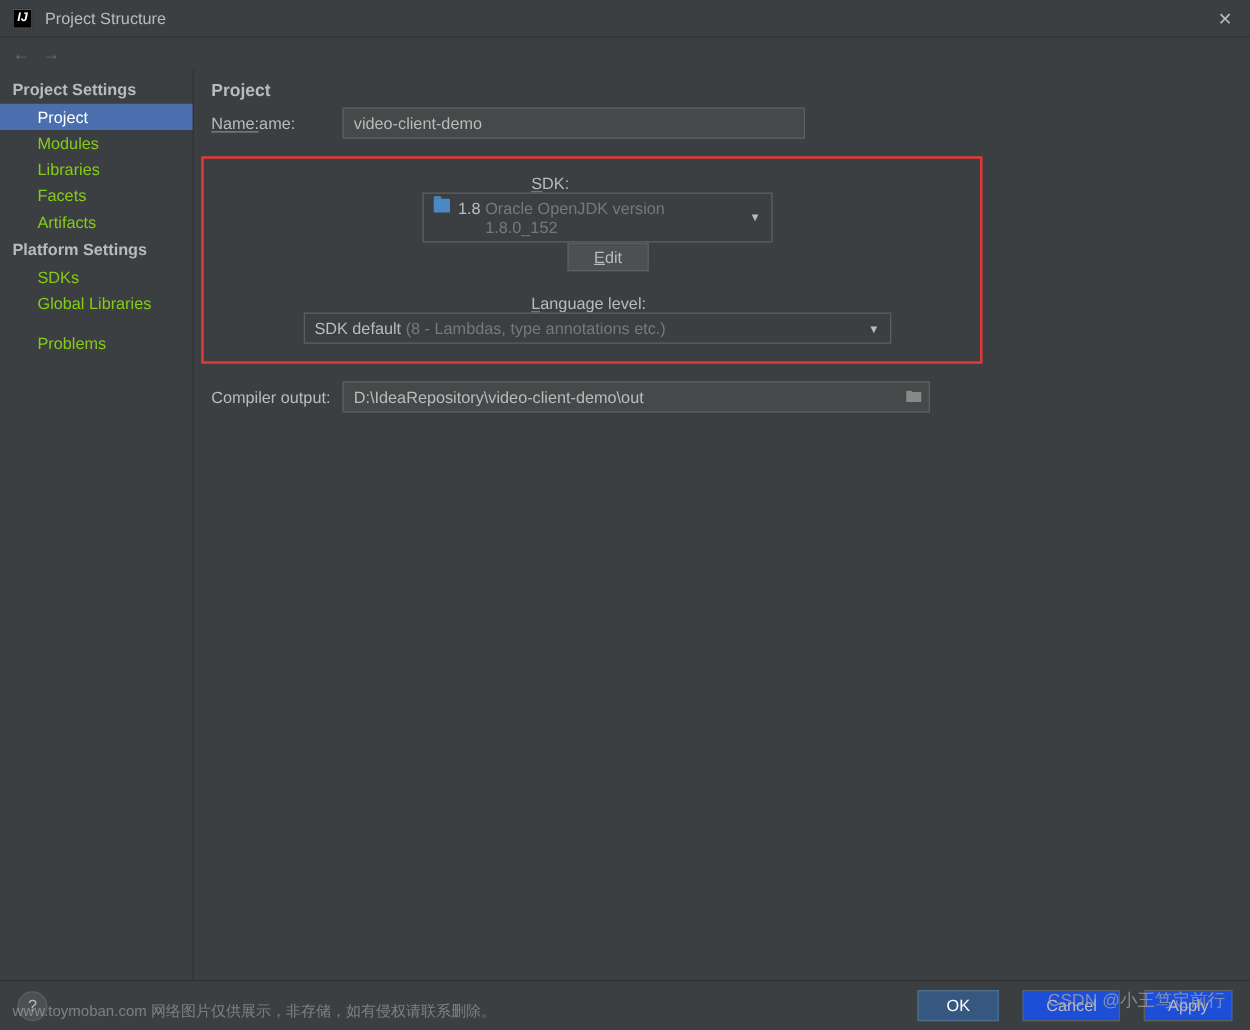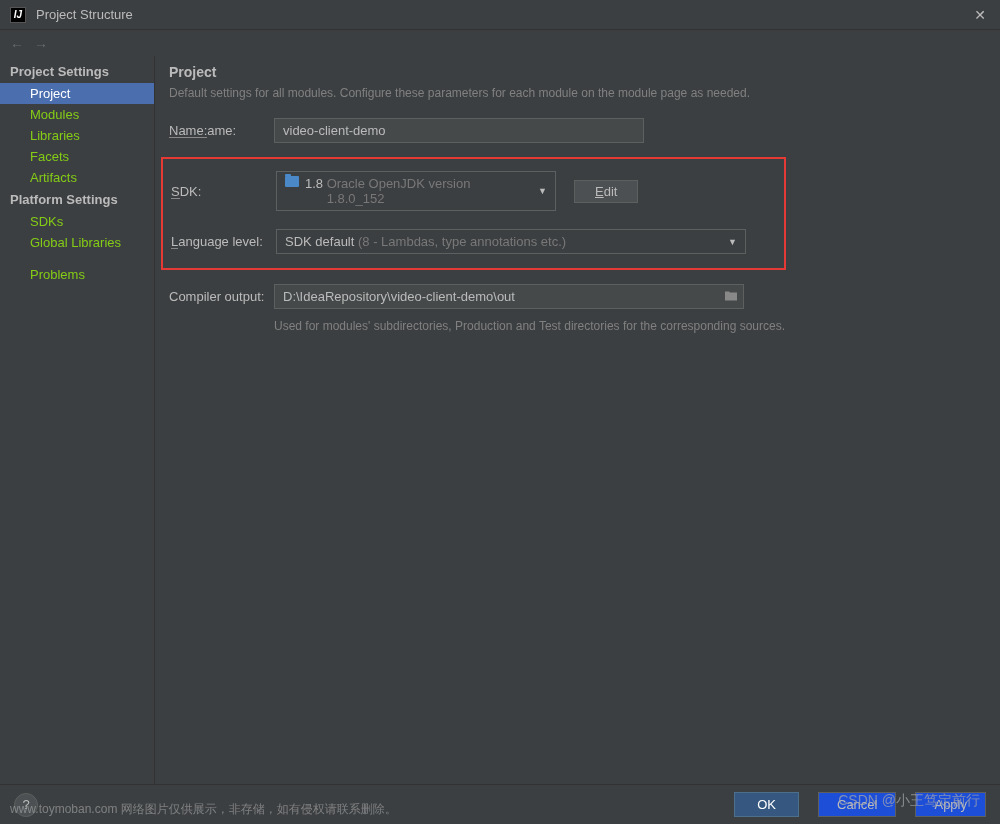--- a/index.html
+++ b/index.html
@@ -111,21 +111,21 @@
   font-family: inherit;
   font-size: 13px;
 }
 .highlight-box {
   border: 2px solid #e53935;
   padding: 12px 0 8px 0;
   margin-left: -8px;
   margin-bottom: 14px;
   width: 625px;
 }
-.highlight-box .form-row { padding-left: 8px; margin-bottom: 18px; }
+.highlight-box .form-row { padding-left: 8px; margin-bottom: 18px; flex-direction: column; }
 .highlight-box .form-row:last-child { margin-bottom: 6px; }
 .dropdown {
   background: #3c3f41;
   border: 1px solid #5e6060;
   color: #bbbbbb;
   padding: 4px 24px 4px 8px;
   position: relative;
   cursor: pointer;
   display: flex;
   align-items: flex-start;
@@ -278,21 +278,20 @@
     <div class="sidebar-item">Facets</div>
     <div class="sidebar-item">Artifacts</div>
     <div class="sidebar-heading">Platform Settings</div>
     <div class="sidebar-item">SDKs</div>
     <div class="sidebar-item">Global Libraries</div>
     <div class="sidebar-item problems">Problems</div>
   </div>
 
   <div class="content">
     <h2>Project</h2>
-    <div class="desc">Default settings for all modules. Configure these parameters for each module on the module page as needed.</div>
 
     <div class="form-row">
       <div class="form-label"><span style="border-bottom:1px solid #888;display:inline-block;line-height:1;">Name:</span>ame:</div>
       <input class="input-text" type="text" value="video-client-demo" style="">
     </div>
 
     <div class="highlight-box">
       <div class="form-row">
         <div class="form-label"><span style="border-bottom:1px solid #888;display:inline-block;line-height:1;">S</span>DK:</div>
         <div class="dropdown sdk">
@@ -320,21 +319,20 @@
       <div class="form-label">Compiler output:</div>
       <div class="compiler-input-wrap">
         <input class="compiler-input" type="text" value="D:\IdeaRepository\video-client-demo\out" style="">
         <span class="folder-browse">
           <svg width="14" height="12" viewBox="0 0 14 12">
               <path fill="#888" d="M1 2h4l1 1h7v8H1z"></path>
             </svg>
         </span>
       </div>
     </div>
-    <div class="helper-text">Used for modules' subdirectories, Production and Test directories for the corresponding sources.</div>
   </div>
 </div>
 
 <div class="footer">
   <div class="help-btn">?</div>
   <div class="footer-buttons">
     <button class="btn-primary">OK</button>
     <button class="btn-secondary">Cancel</button>
     <button class="btn-secondary">Apply</button>
   </div>

